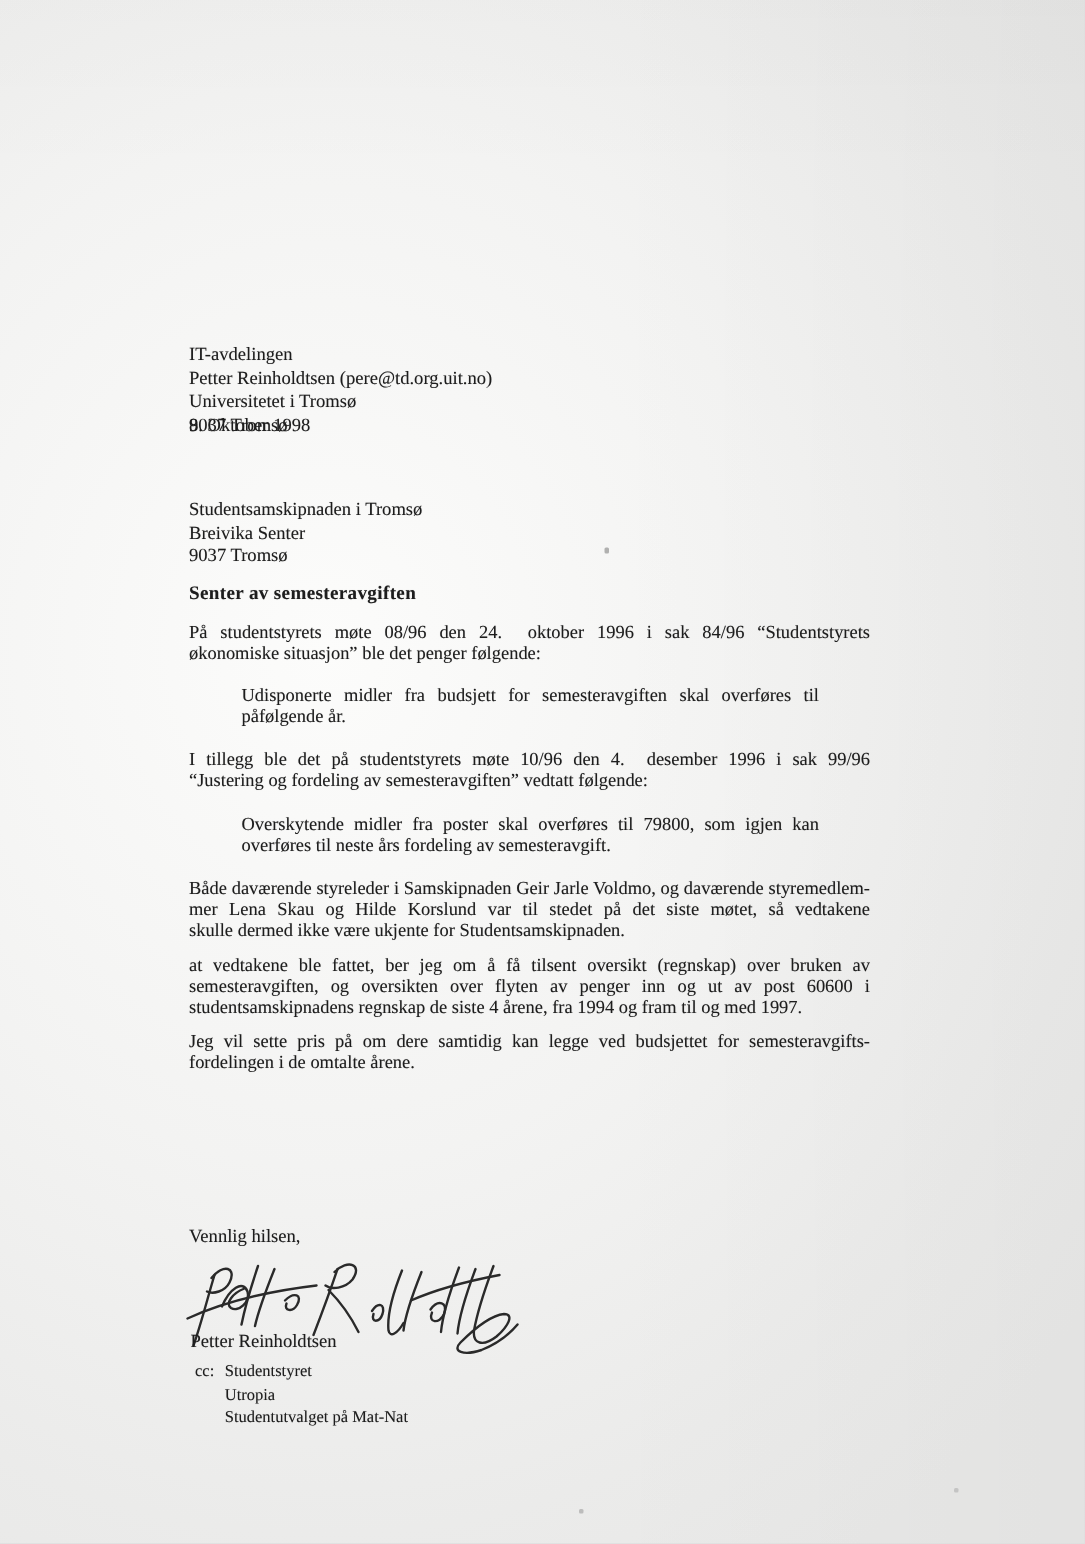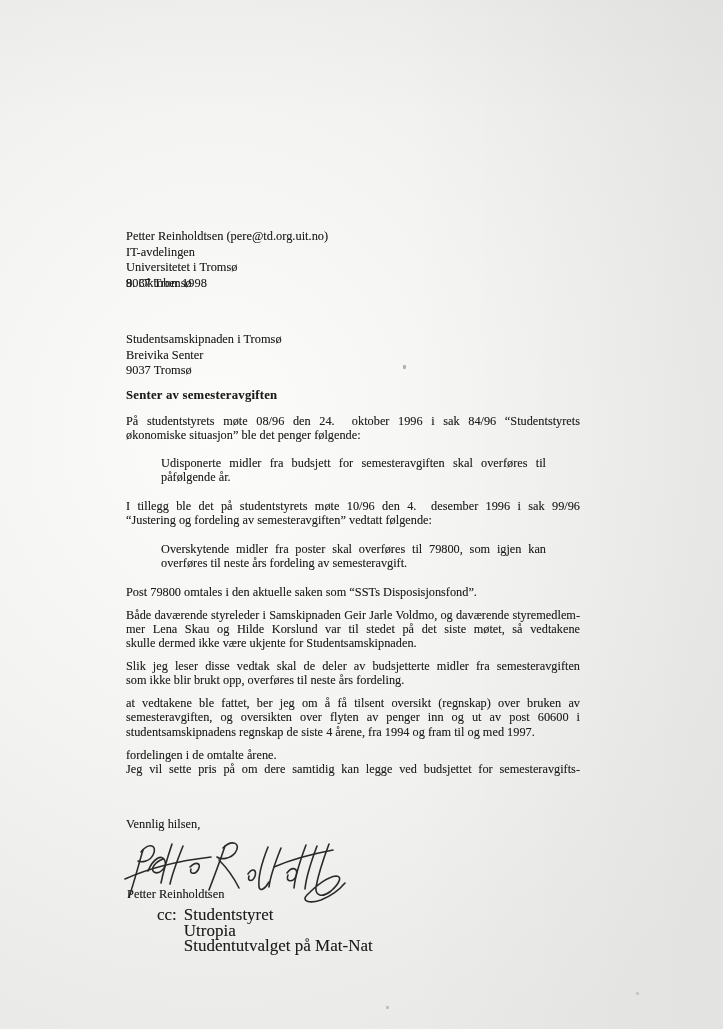--- a/index.html
+++ b/index.html
@@ -24,36 +24,36 @@
   .date-line { position: absolute; left: 126px; top: 276px; width: 454px; text-align: left; font-size: 12.4px; }
   .subject-line { position: absolute; left: 126px; top: 388px; font-size: 12.7px; font-weight: bold; letter-spacing: 0.25px; }
   .letter-body { position: absolute; left: 126px; top: 414px; width: 454px; font-size: 12.3px; line-height: 14.1px; }
   .para { margin: 0 0 9px 0; }
   .quote { margin: 14px 34px 15px 35px; }
   .line { text-align: justify; text-align-last: justify; white-space: pre-wrap; }
   .line.last { text-align-last: left; }
   .closing-phrase { position: absolute; left: 126px; top: 817px; font-size: 12.4px; }
   .signature-svg { position: absolute; left: 122px; top: 837px; }
   .signer-name { position: absolute; left: 127px; top: 887px; font-size: 12.4px; }
-  .cc-block { position: absolute; left: 130px; top: 907px; font-size: 17px; line-height: 15.7px; display: flex; align-items: flex-start; margin-left: 27px; }
+  .cc-block { position: absolute; left: 130px; top: 907px; font-size: 11px; line-height: 15.7px; display: flex; align-items: flex-start; }
   .cc-label { margin-right: 7px; }
   .cc-items .cc-item { white-space: pre; }
   .speck { position: absolute; border-radius: 1px; }
   #speck-1 { left: 403px; top: 365px; width: 3px; height: 4px; background: rgba(90,90,90,0.45); }
   #speck-2 { left: 386px; top: 1006px; width: 3px; height: 3px; background: rgba(120,120,120,0.40); }
   #speck-3 { left: 636px; top: 992px; width: 3px; height: 3px; background: rgba(130,130,130,0.32); }
 </style>
 </head>
 <body>
 
 <div class="paper">
 
   <div class="addr" id="sender-address">
+      <div class="addr-line">IT-avdelingen</div>
       <div class="addr-line">Petter Reinholdtsen (pere@td.org.uit.no)</div>
-      <div class="addr-line">IT-avdelingen</div>
       <div class="addr-line">Universitetet i Tromsø</div>
       <div class="addr-line">9037 Tromsø</div>
     </div>
 
   <div class="date-line">8. Oktober 1998</div>
 
   <div class="addr" id="recipient-address">
       <div class="addr-line">Studentsamskipnaden i Tromsø</div>
       <div class="addr-line">Breivika Senter</div>
       <div class="addr-line">9037 Tromsø</div>
@@ -72,39 +72,32 @@
       </div>
       <div class="para">
         <div class="line">I tillegg ble det på studentstyrets møte 10/96 den 4.  desember 1996 i sak 99/96</div>
         <div class="line last">“Justering og fordeling av semesteravgiften” vedtatt følgende:</div>
       </div>
       <div class="quote">
         <div class="line">Overskytende midler fra poster skal overføres til 79800, som igjen kan</div>
         <div class="line last">overføres til neste års fordeling av semesteravgift.</div>
       </div>
       <div class="para">
-        <div class="line last">Post 79800 omtales i den aktuelle saken som “SSTs Disposisjonsfond”.</div>
-      </div>
-      <div class="para">
         <div class="line">Både daværende styreleder i Samskipnaden Geir Jarle Voldmo, og daværende styremedlem-</div>
         <div class="line">mer Lena Skau og Hilde Korslund var til stedet på det siste møtet, så vedtakene</div>
         <div class="line last">skulle dermed ikke være ukjente for Studentsamskipnaden.</div>
-      </div>
-      <div class="para">
-        <div class="line">Slik jeg leser disse vedtak skal de deler av budsjetterte midler fra semesteravgiften</div>
-        <div class="line last">som ikke blir brukt opp, overføres til neste års fordeling.</div>
       </div>
       <div class="para">
         <div class="line">at vedtakene ble fattet, ber jeg om å få tilsent oversikt (regnskap) over bruken av</div>
         <div class="line">semesteravgiften, og oversikten over flyten av penger inn og ut av post 60600 i</div>
         <div class="line last">studentsamskipnadens regnskap de siste 4 årene, fra 1994 og fram til og med 1997.</div>
       </div>
       <div class="para">
+        <div class="line">Jeg vil sette pris på om dere samtidig kan legge ved budsjettet for semesteravgifts-</div>
         <div class="line last">fordelingen i de omtalte årene.</div>
-        <div class="line">Jeg vil sette pris på om dere samtidig kan legge ved budsjettet for semesteravgifts-</div>
       </div>
     </div>
 
   <div class="closing-phrase">Vennlig hilsen,</div>
 
   <svg class="signature-svg" width="230" height="72" viewBox="0 0 230 72" aria-hidden="true">
     <g fill="none" stroke="#1a1a1a" stroke-width="1.6" stroke-linecap="round" stroke-linejoin="round" opacity="0.92">
       <path d="M 21,13 C 17,26 12,46 7,60"></path>
       <path d="M 19,15 C 27,5 36,8 31,18 C 28,24 20,26 16,24"></path>
       <path d="M 26,34 C 31,22 40,16 43,24 C 45,31 37,38 32,35 C 28,32 33,25 41,22"></path>

